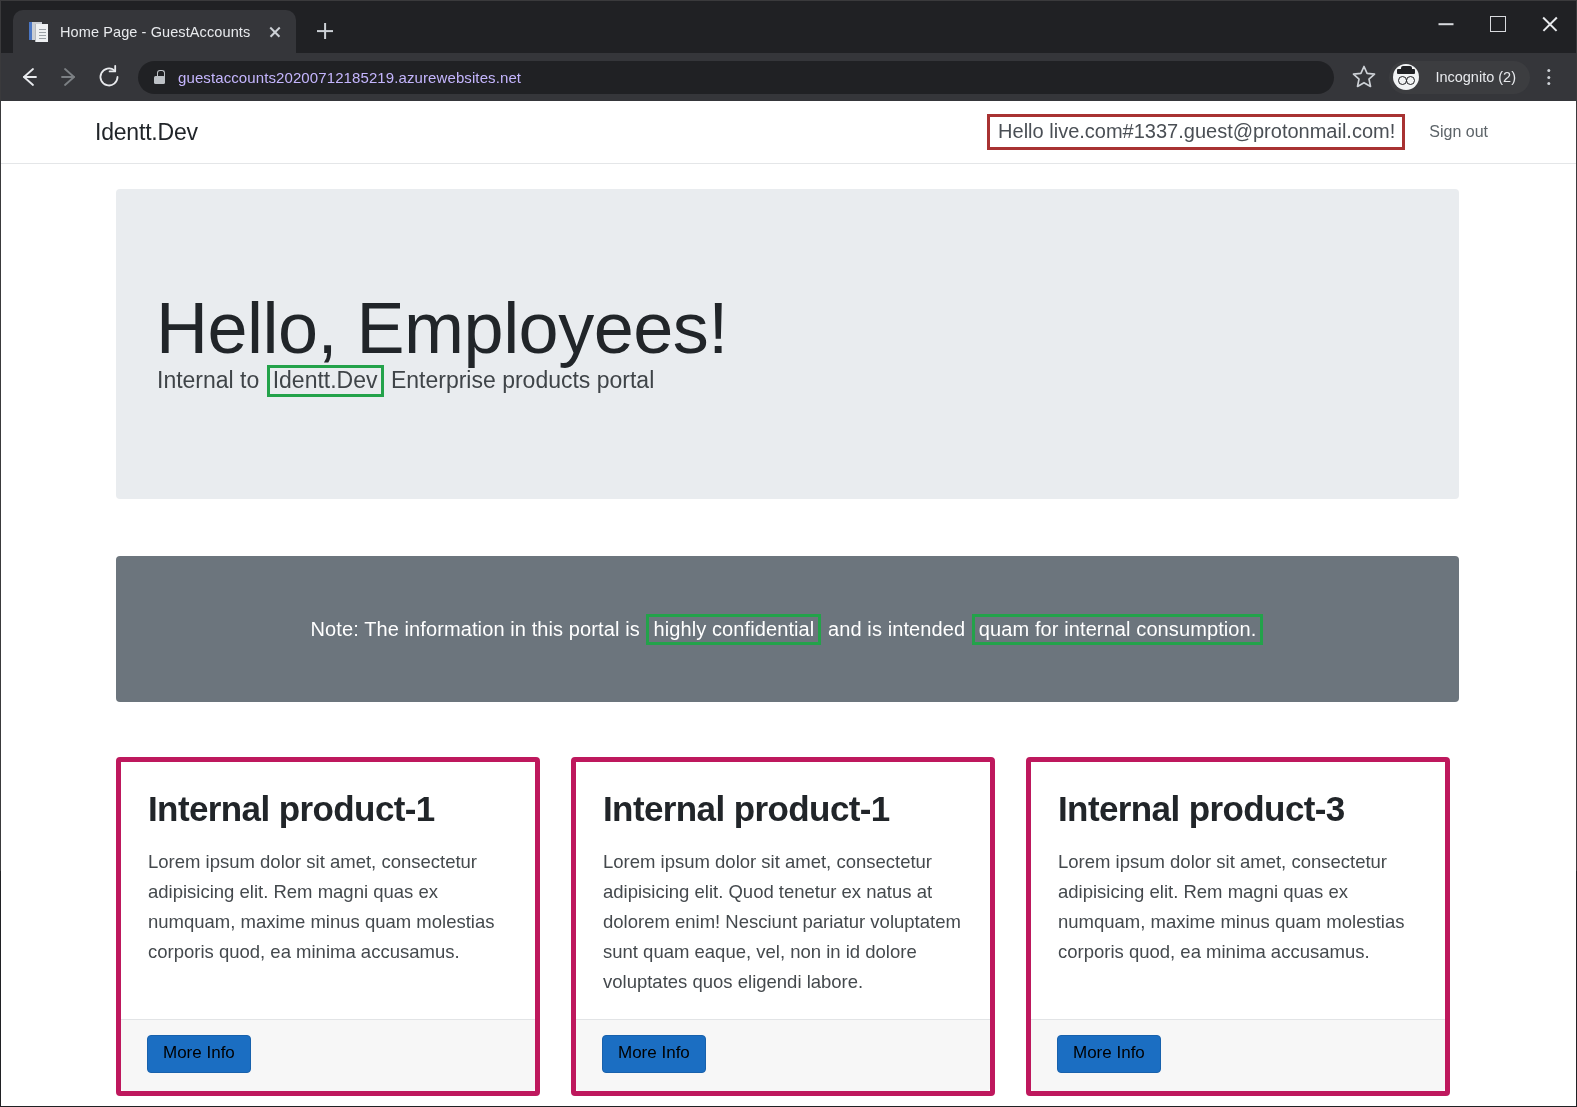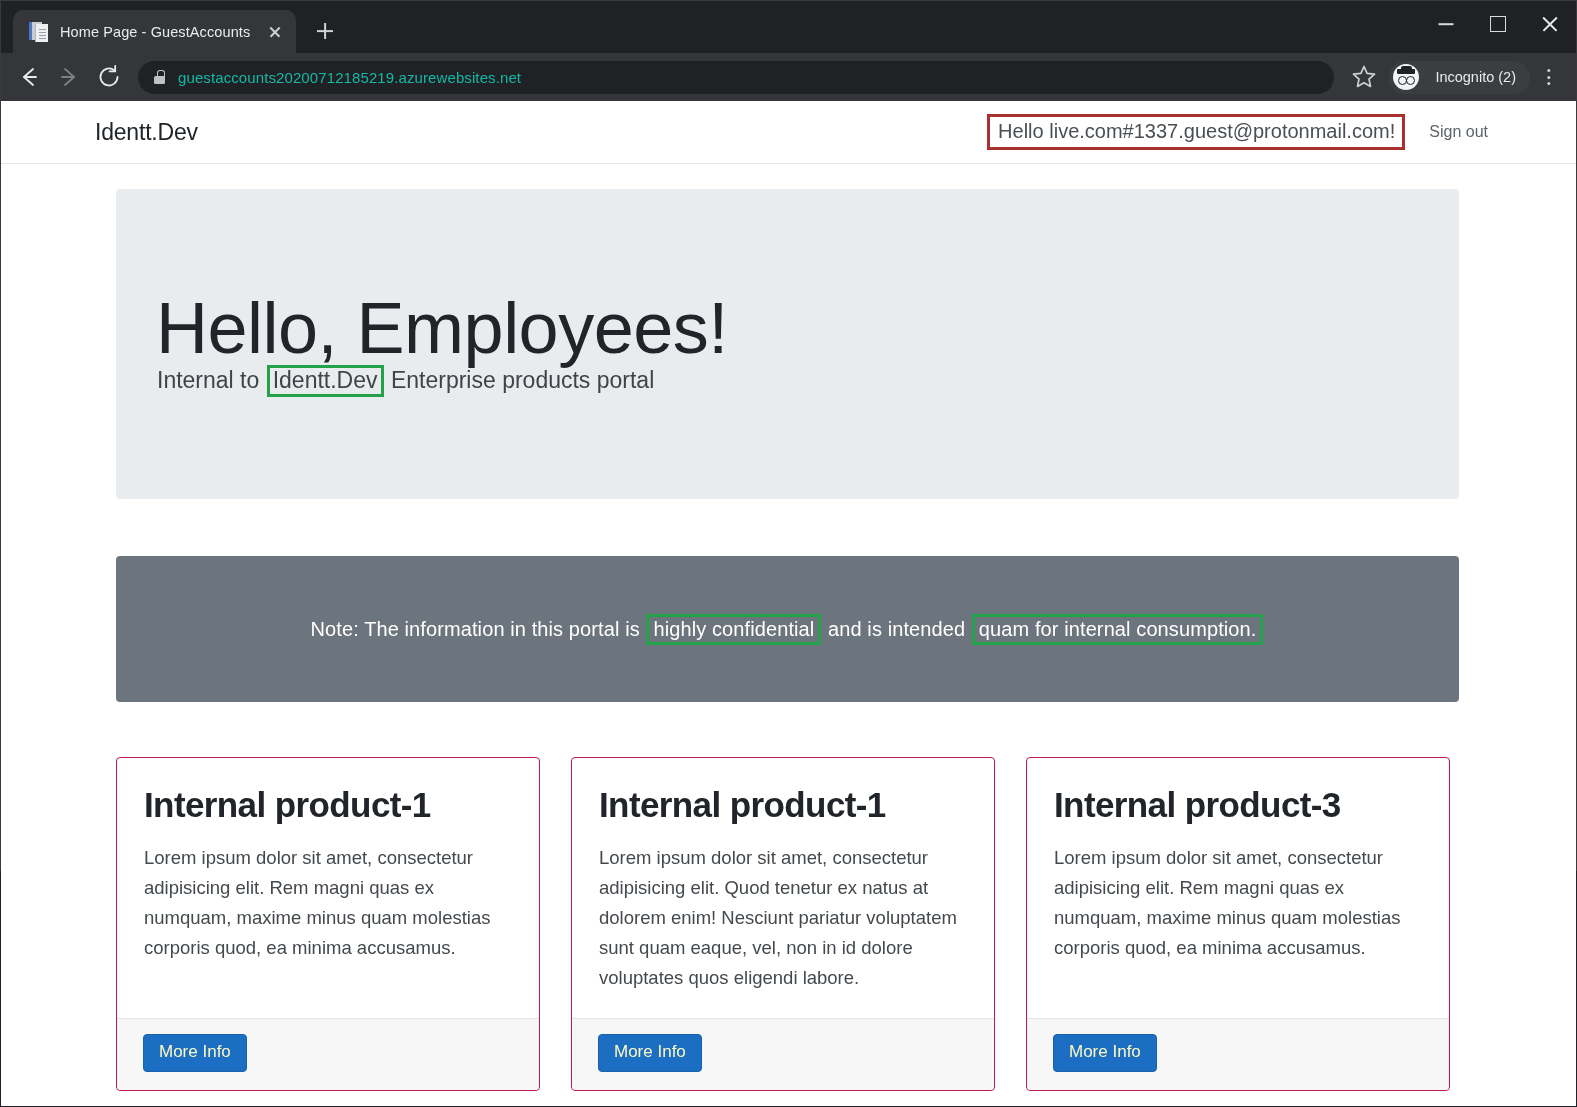--- a/index.html
+++ b/index.html
@@ -187,21 +187,21 @@
   .lock::after {
     content: "";
     position: absolute; left: 2.5px; top: 0;
     width: 6px; height: 8px;
     border: 1.7px solid #bdc1c6;
     border-bottom: none;
     border-radius: 3px 3px 0 0;
   }
 
   .url {
-    color: #14b8a6;
+    color: #c4b5fd;
     font-size: 15px;
     white-space: nowrap;
     letter-spacing: 0.1px;
   }
 
   .star {
     width: 34px; height: 34px;
     position: relative;
     flex: 0 0 auto;
   }
@@ -394,21 +394,21 @@
     position: absolute;
     left: 115px;
     top: 656px;
     width: 1343px;
     display: flex;
     gap: 31px;
   }
   .card {
     width: 424px;
     background: #ffffff;
-    border: 1px solid #be185d;
+    border: 5px solid #be185d;
     border-radius: 4px;
     display: flex;
     flex-direction: column;
     min-height: 334px;
   }
   .card-body {
     padding: 28px 27px 22px 27px;
     flex: 1 1 auto;
   }
   .card-title {
@@ -429,21 +429,21 @@
   .card-footer {
     background: #f7f7f7;
     border-top: 1px solid #e2e4e6;
     padding: 15px 0 18px 26px;
     border-radius: 0 0 4px 4px;
   }
   .btn-primary {
     display: inline-block;
     background: #1b6ec2;
     border: 1px solid #1861ac;
-    color: #fef9c3;
+    color: #000000;
     font-size: 17px;
     font-weight: 300;
     padding: 7px 15px 9px 15px;
     border-radius: 4px;
     line-height: 1.15;
     white-space: nowrap;
   }
 
   .arrow-svg { display: block; }
 </style>

